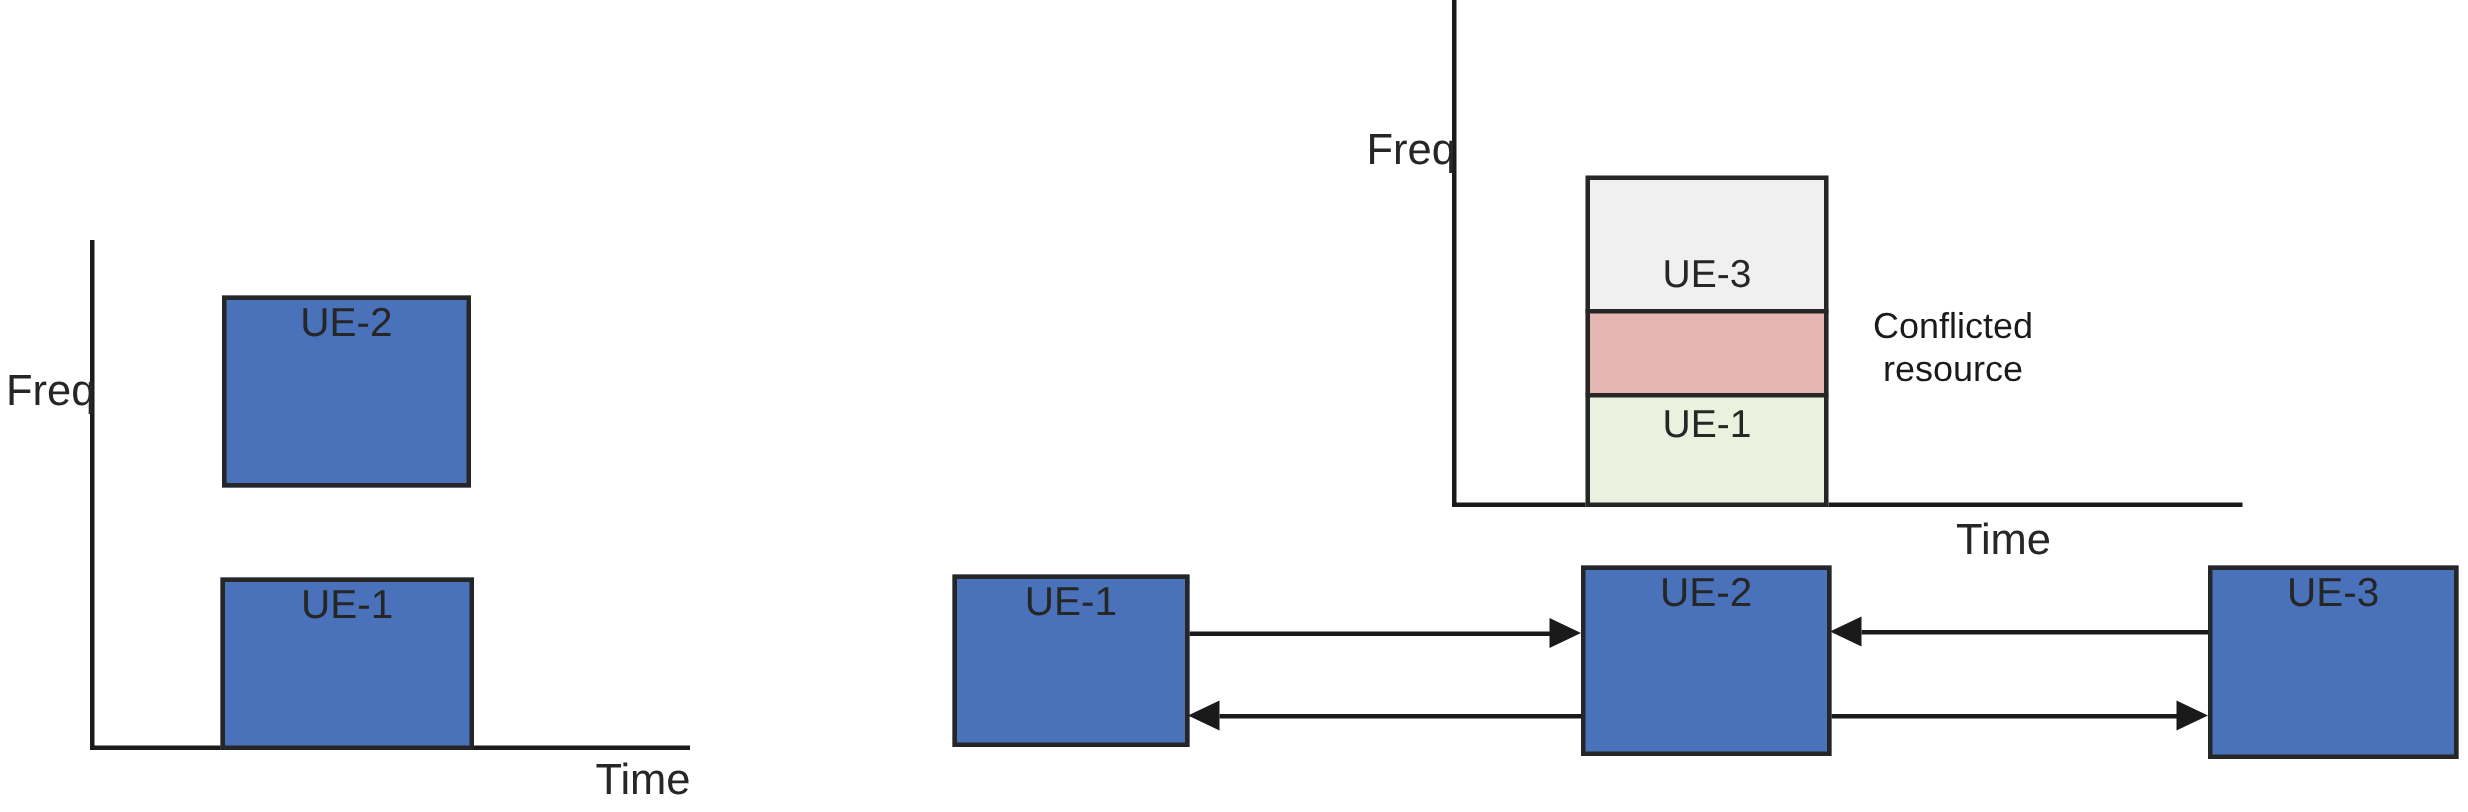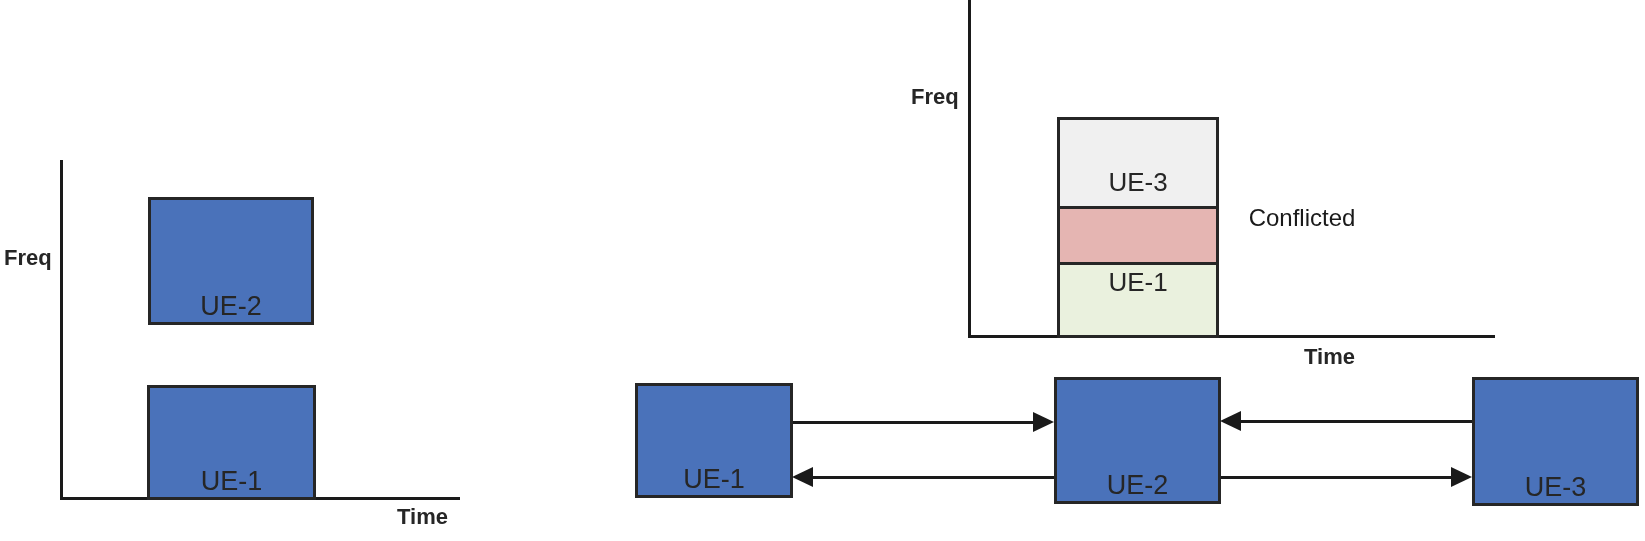--- a/index.html
+++ b/index.html
@@ -12,32 +12,31 @@
     position: relative;
     width: 1645px;
     height: 541px;
     background: #ffffff;
     overflow: hidden;
     color: #262626;
   }
   .abs { position: absolute; }
   .axis-line { background: #1a1a1a; }
   .axis-label {
-    font-size: 22px;
+    font-size: 29px;
     color: #262626;
     white-space: nowrap;
     line-height: 1;
-    font-weight: bold;
   }
   .ue-block {
     box-sizing: border-box;
     background: #4a72ba;
     border: 3px solid #262626;
     display: flex;
-    align-items: flex-end;
+    align-items: flex-start;
     justify-content: center;
     font-size: 27px;
     color: #262626;
   }
   .stack-seg {
     box-sizing: border-box;
     border: 3px solid #262626;
     display: flex;
     justify-content: center;
     font-size: 26px;
@@ -131,20 +130,21 @@
       <div class="abs stack-seg seg-pink" id="seg-conflict">
         <span></span>
       </div>
       <div class="abs stack-seg seg-green" id="seg-ue1">
         <span>UE-1</span>
       </div>
     </div>
 
     <div class="abs annotation" id="r-annotation">
       <div>Conflicted</div>
+      <div>resource</div>
     </div>
   </div>
 
   <div>
     <div class="abs ue-block" id="n-ue1">
       <span>UE-1</span>
     </div>
     <div class="abs ue-block" id="n-ue2">
       <span>UE-2</span>
     </div>

